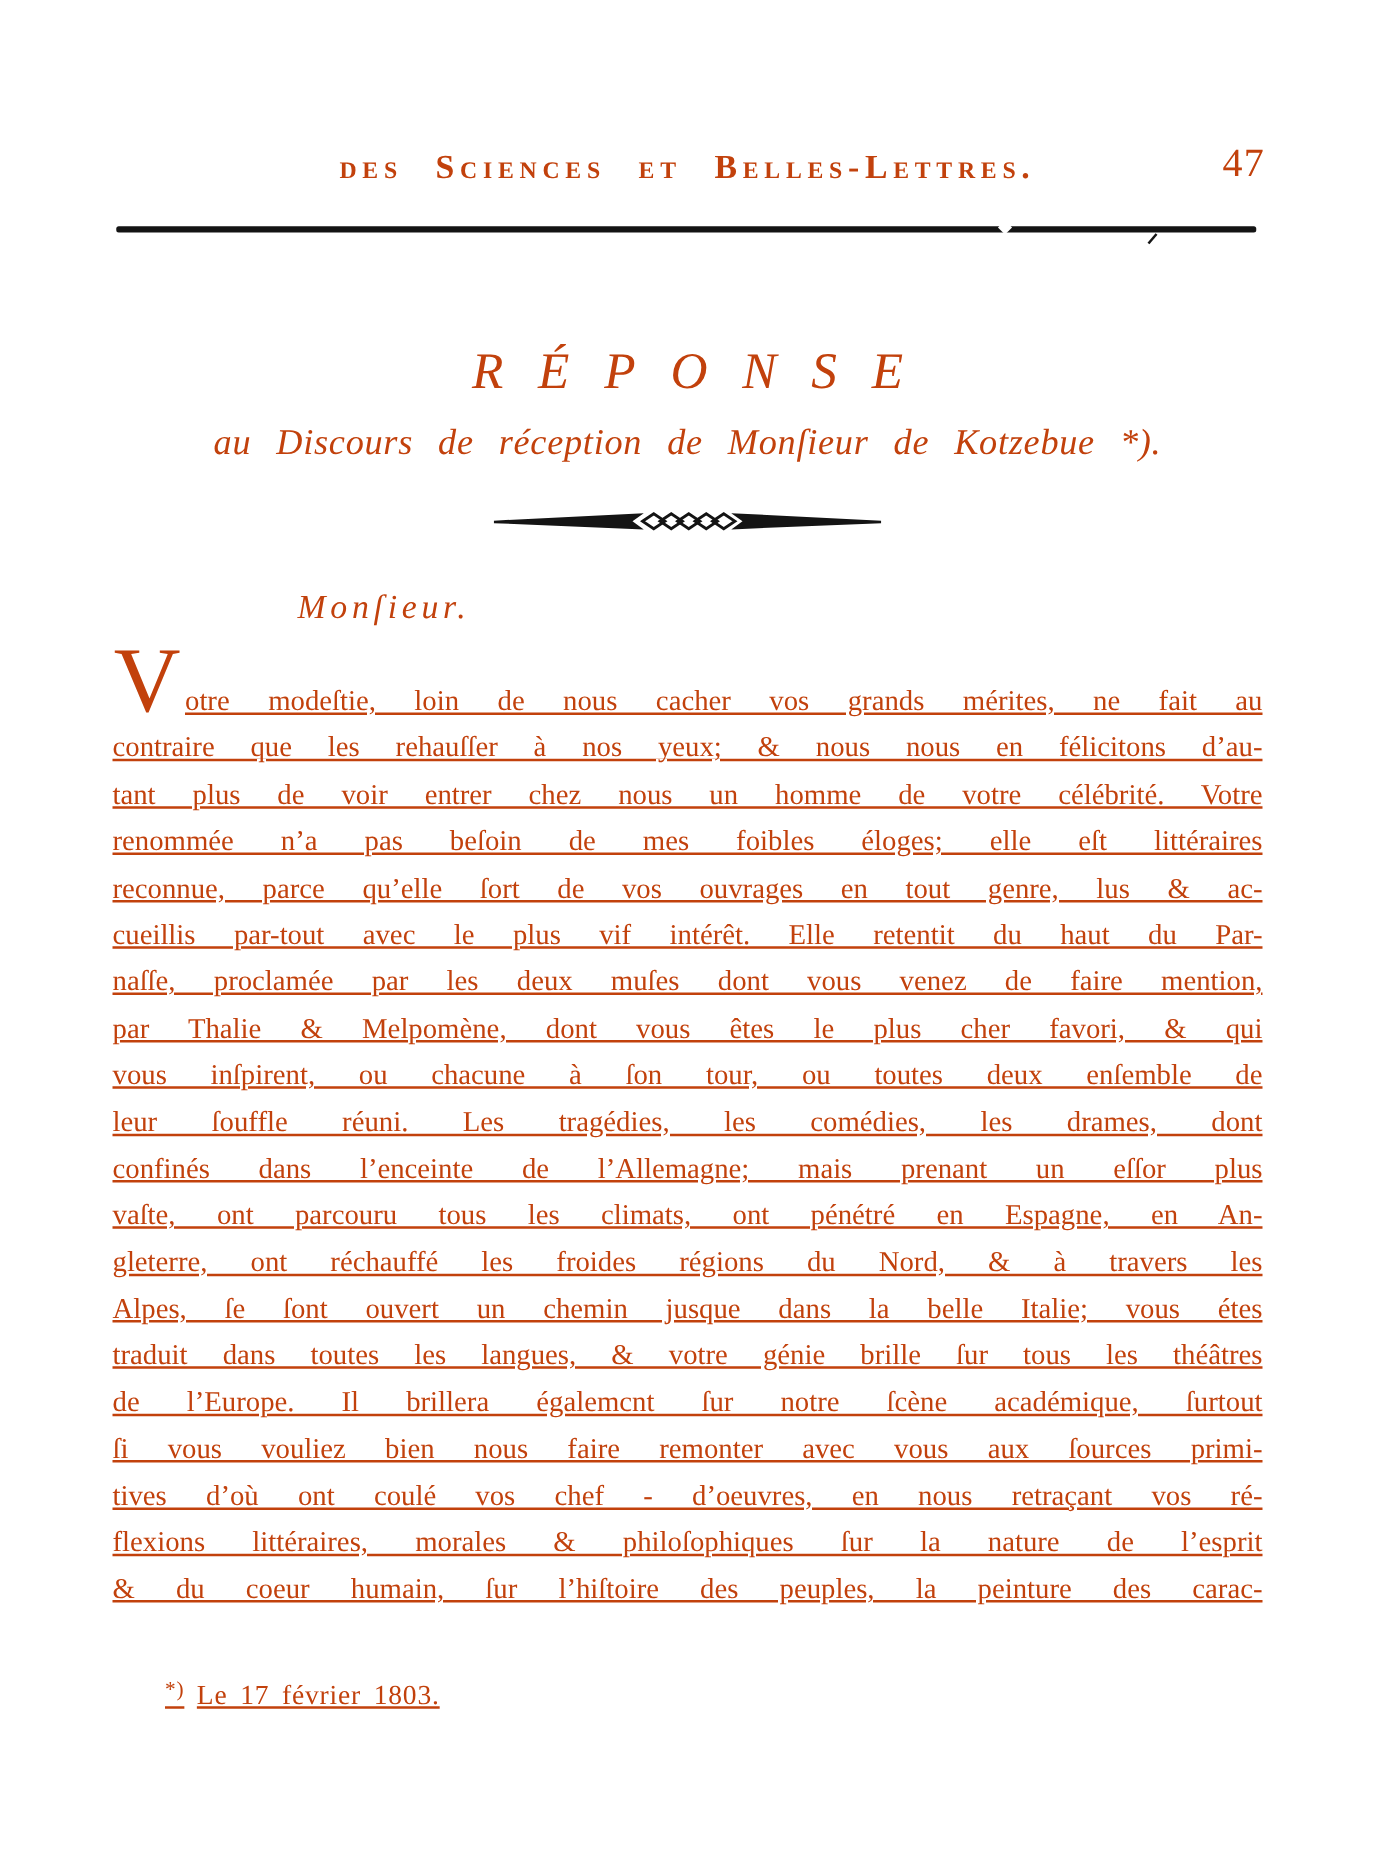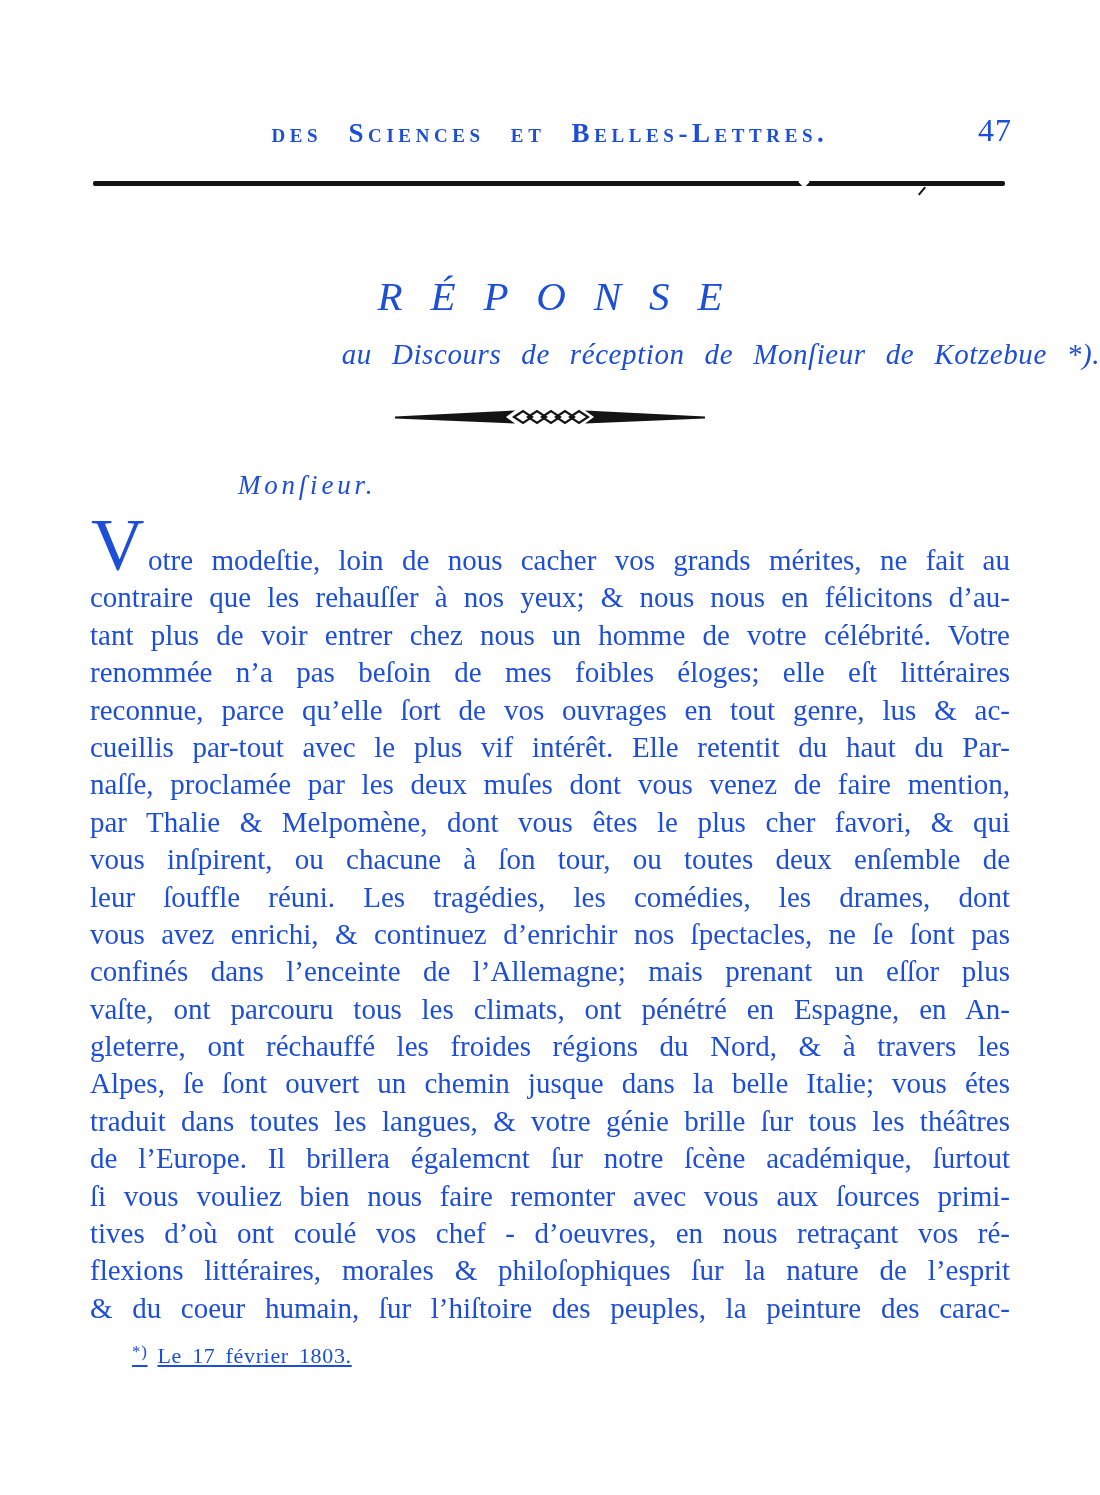--- a/index.html
+++ b/index.html
@@ -1,20 +1,20 @@
 <!DOCTYPE html>
 <html><head>
 <meta charset="utf-8">
 <style>
   html,body{margin:0;padding:0;background:#ffffff;}
   .page{
     position:relative;
     width:1100px;height:1495px;
     background:#ffffff;
-    color:#1d4ed8;
+    color:#c2410c;
     font-family:"Liberation Serif","DejaVu Serif",serif;
     overflow:hidden;
   }
   
   .running-head{
     position:absolute;top:118px;left:0;width:1100px;
     text-align:center;
     font-variant:small-caps;
     font-size:27px;
     letter-spacing:0.17em;
@@ -42,21 +42,21 @@
   .title{
     position:absolute;top:272px;left:0;width:1100px;
     text-align:center;
     font-style:italic;
     font-size:41px;
     letter-spacing:0.68em;
     text-indent:0.68em;
   }
   .subtitle{
     position:absolute;top:338px;left:0;width:1100px;
-    text-align:right;
+    text-align:center;
     font-style:italic;
     font-size:29px;
     word-spacing:0.42em;
     letter-spacing:0.02em;
   }
   .ornament{
     position:absolute;left:395px;top:404px;
   }
   
   .salutation{
@@ -68,26 +68,27 @@
   
   .dropcap{
     position:absolute;left:91px;top:508px;
     font-size:74px;line-height:74px;
   }
   .body-block{
     position:absolute;left:90px;top:542px;width:920px;
   }
   .bline{
     height:37.4px;line-height:37.4px;
-    font-size:29px;
+    font-size:23px;
     text-align:justify;
     text-align-last:justify;
     word-spacing:0.06em;
     white-space:normal;
     overflow:visible;
+    text-decoration:underline;
   }
   .bline.first{padding-left:58px;}
   
   .footnote{
     position:absolute;left:132px;top:1342px;
     font-size:22px;letter-spacing:0.03em;word-spacing:0.18em;text-decoration:underline;
   }
   .footnote .marker{
     font-size:17px;vertical-align:6px;margin-right:10px;
   }
@@ -128,21 +129,20 @@
     <div class="bline first">otre modeſtie, loin de nous cacher vos grands mérites, ne fait au</div>
     <div class="bline">contraire que les rehauſſer à nos yeux; &amp; nous nous en félicitons d’au-</div>
     <div class="bline">tant plus de voir entrer chez nous un homme de votre célébrité. Votre</div>
     <div class="bline">renommée n’a pas beſoin de mes foibles éloges; elle eſt littéraires</div>
     <div class="bline">reconnue, parce qu’elle ſort de vos ouvrages en tout genre, lus &amp; ac-</div>
     <div class="bline">cueillis par-tout avec le plus vif intérêt. Elle retentit du haut du Par-</div>
     <div class="bline">naſſe, proclamée par les deux muſes dont vous venez de faire mention,</div>
     <div class="bline">par Thalie &amp; Melpomène, dont vous êtes le plus cher favori, &amp; qui</div>
     <div class="bline">vous inſpirent, ou chacune à ſon tour, ou toutes deux enſemble de</div>
     <div class="bline">leur ſouffle réuni. Les tragédies, les comédies, les drames, dont</div>
-    <div class="bline">vous avez enrichi, &amp; continuez d’enrichir nos ſpectacles, ne ſe ſont pas</div>
     <div class="bline">confinés dans l’enceinte de l’Allemagne; mais prenant un eſſor plus</div>
     <div class="bline">vaſte, ont parcouru tous les climats, ont pénétré en Espagne, en An-</div>
     <div class="bline">gleterre, ont réchauffé les froides régions du Nord, &amp; à travers les</div>
     <div class="bline">Alpes, ſe ſont ouvert un chemin jusque dans la belle Italie; vous étes</div>
     <div class="bline">traduit dans toutes les langues, &amp; votre génie brille ſur tous les théâtres</div>
     <div class="bline">de l’Europe. Il brillera égalemcnt ſur notre ſcène académique, ſurtout</div>
     <div class="bline">ſi vous vouliez bien nous faire remonter avec vous aux ſources primi-</div>
     <div class="bline">tives d’où ont coulé vos chef - d’oeuvres, en nous retraçant vos ré-</div>
     <div class="bline">flexions littéraires, morales &amp; philoſophiques ſur la nature de l’esprit</div>
     <div class="bline">&amp; du coeur humain, ſur l’hiſtoire des peuples, la peinture des carac-</div>

